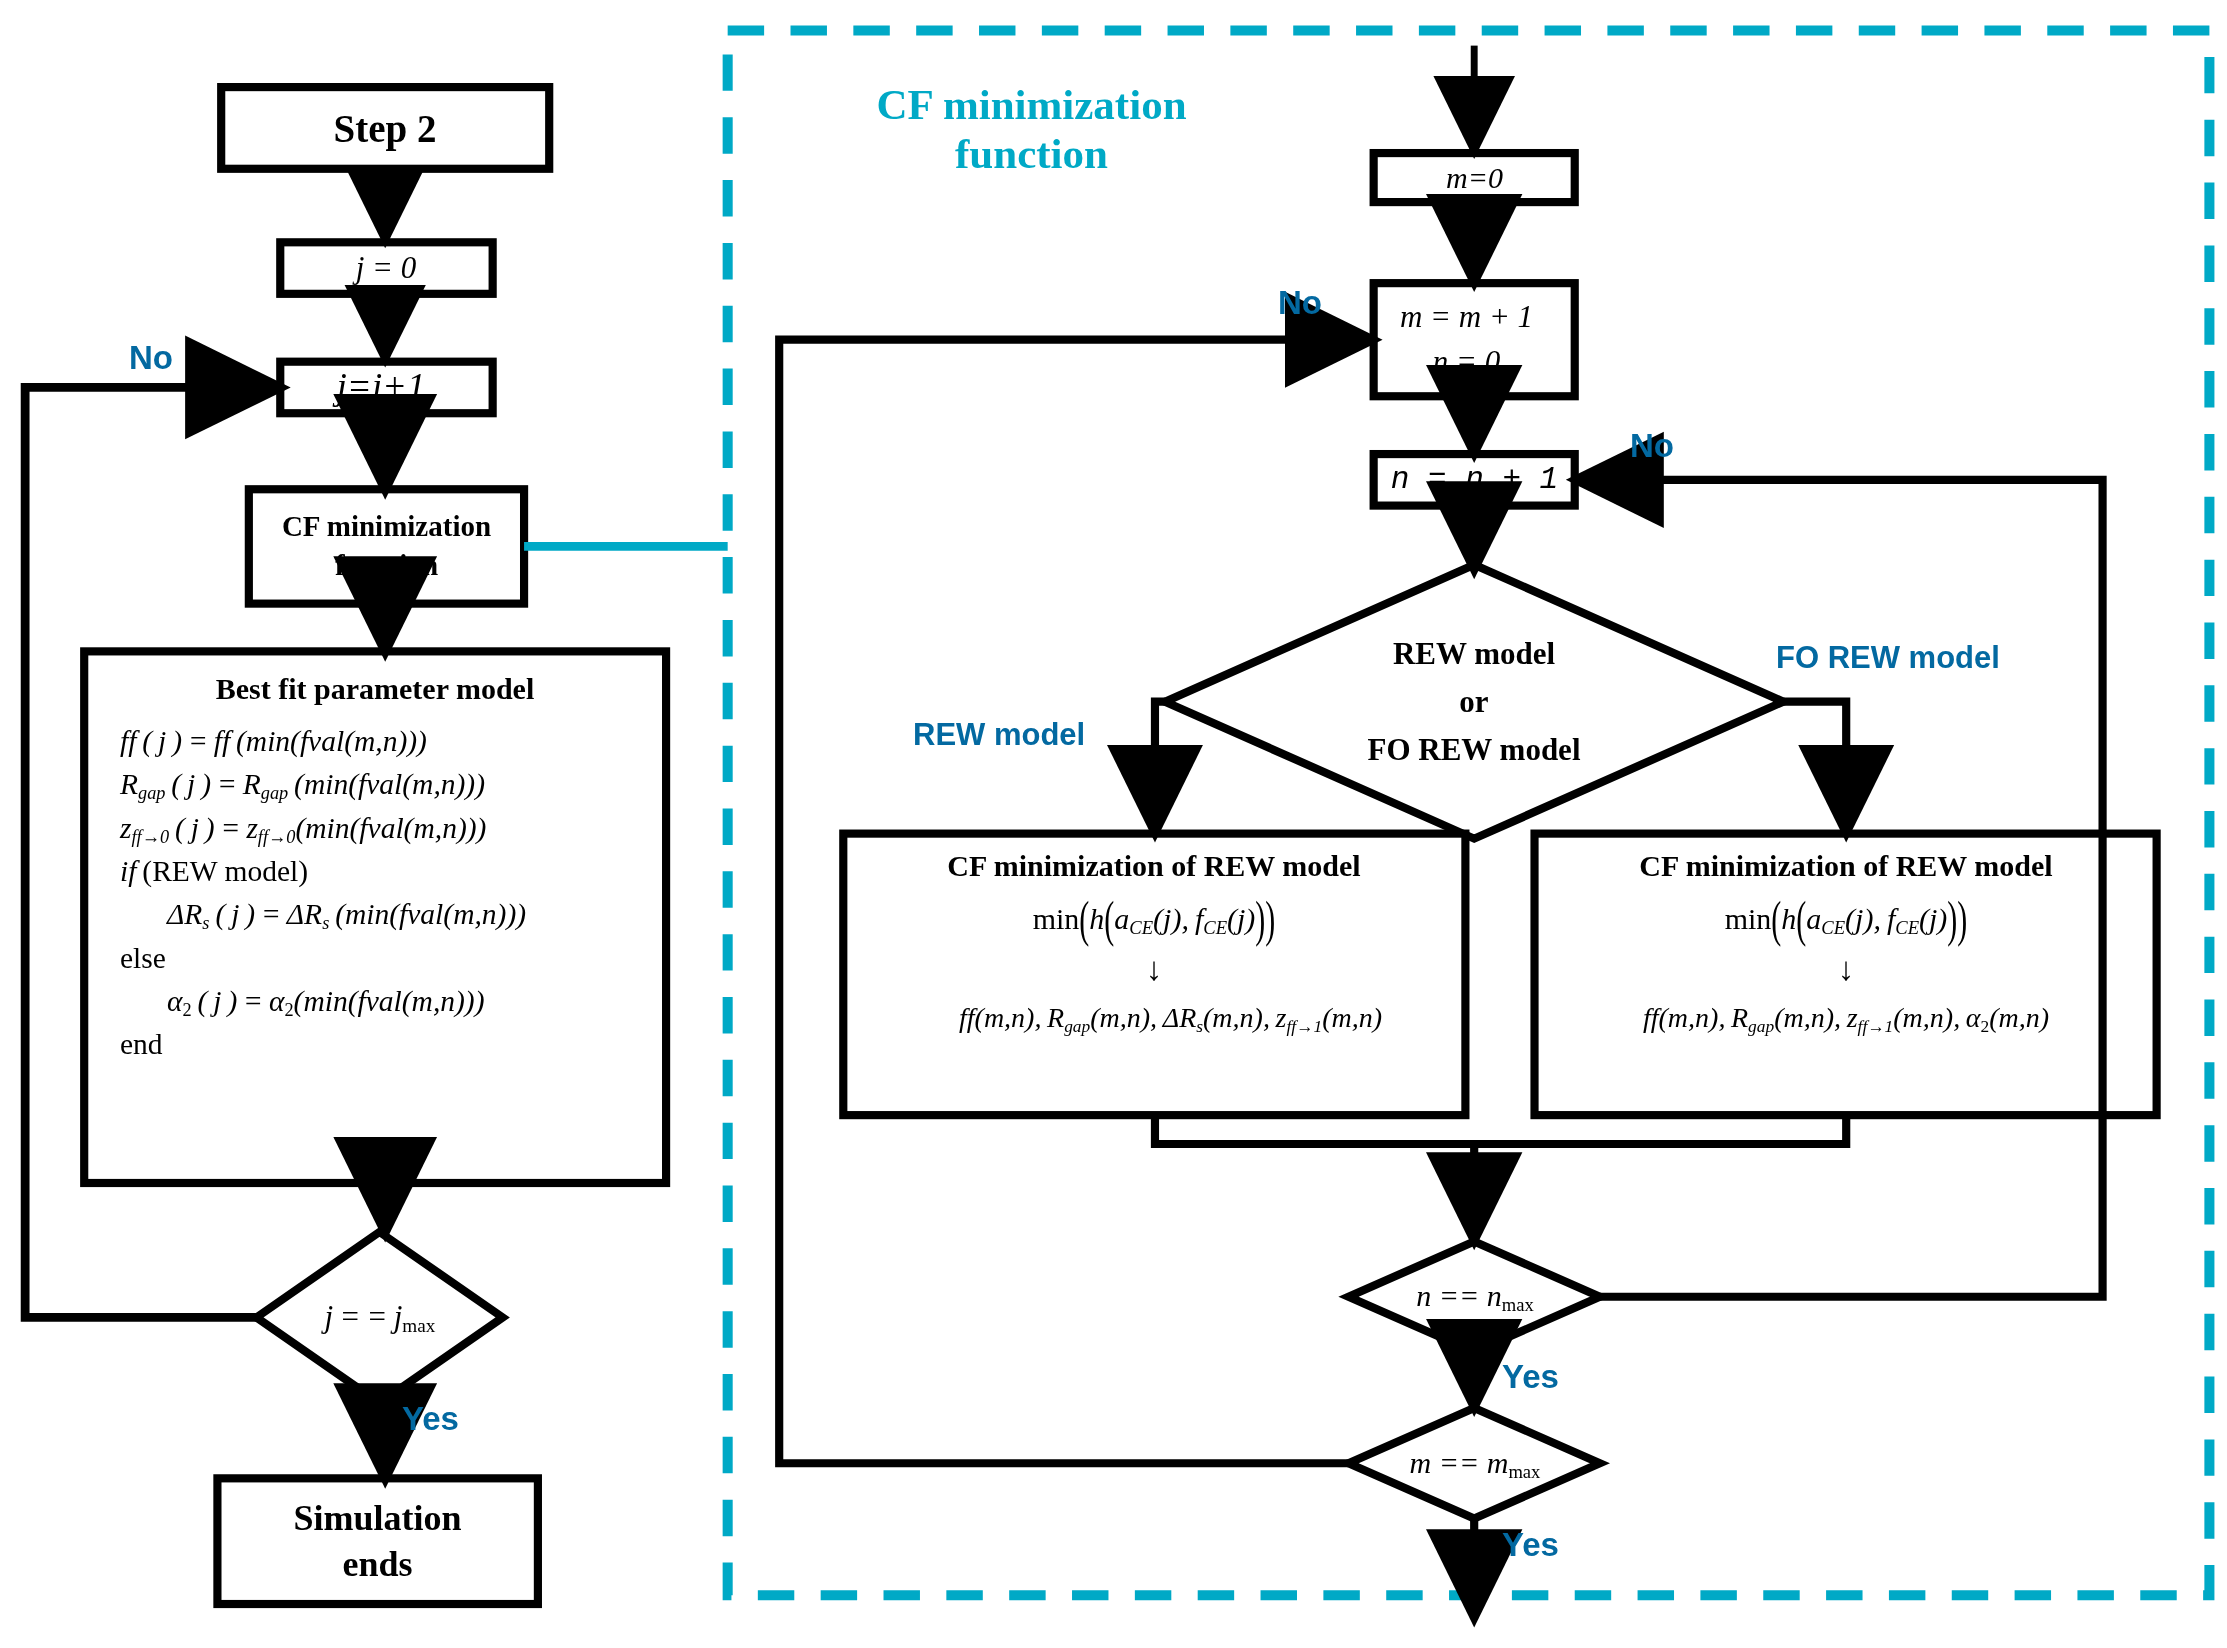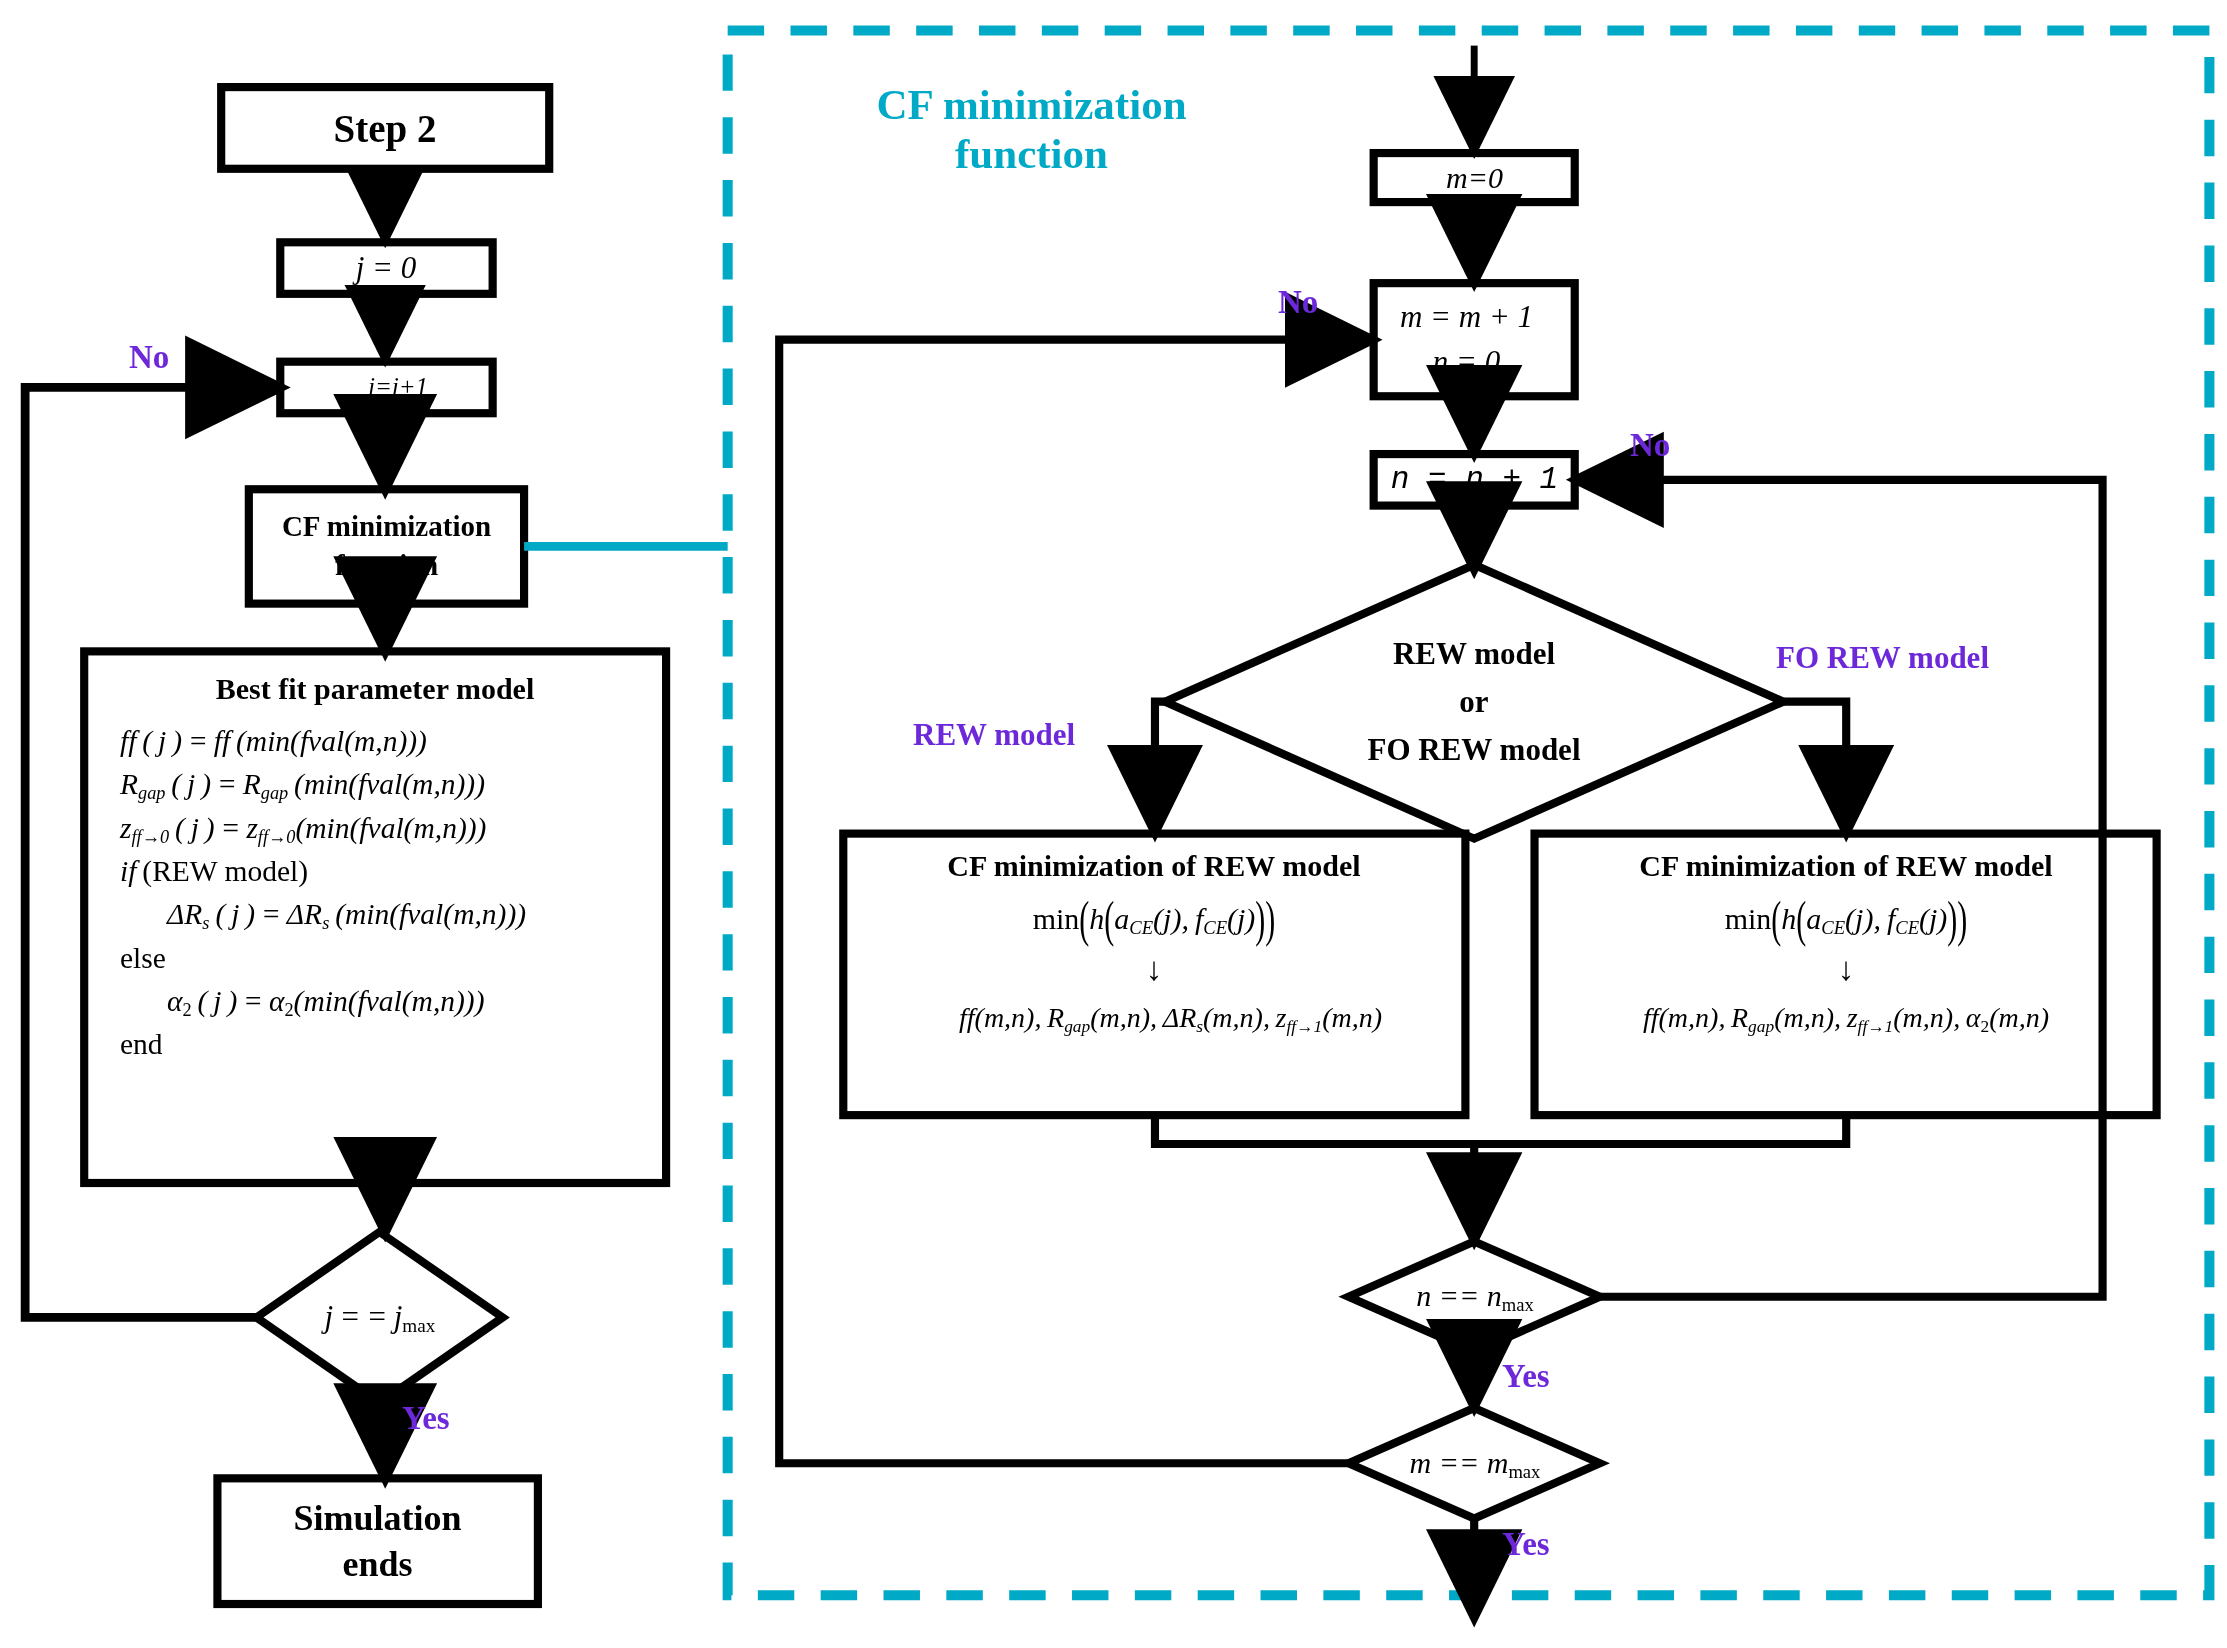--- a/index.html
+++ b/index.html
@@ -3,21 +3,21 @@
 <meta charset="utf-8">
 <style>
   html,body{margin:0;padding:0;background:#ffffff;}
   #stage{position:relative;width:2227px;height:1649px;background:#fff;
          font-family:"Liberation Serif", serif;}
   svg{position:absolute;left:0;top:0;width:2227px;height:1649px;}
   .nodetext{position:absolute;display:flex;flex-direction:column;
             align-items:center;justify-content:center;text-align:center;
             font-family:"Liberation Serif", serif;color:#000;
             pointer-events:none;}
-  .lbl{position:absolute;font-family:Liberation Serif, serif;color:#6d28d9;
+  .lbl{position:absolute;font-family:Liberation Sans, sans-serif;color:#0369a1;
        white-space:nowrap;}
   .mathline{font-style:italic;white-space:nowrap;line-height:1.45;}
   .romanblk{font-style:normal;}
   sub{font-size:0.62em;font-style:normal;vertical-align:-0.28em;}
   .itsub{font-style:italic;}
   .title-cf{position:absolute;color:#00A9C6;font-weight:bold;
             font-family:"Liberation Serif", serif;text-align:center;
             line-height:1.15;}
   .bigparen{display:inline-block;transform:scaleY(1.7);font-style:normal;}
 </style>
@@ -95,21 +95,21 @@
   </div>
 
   <div class="nodetext" style="left:221px;top:87px;width:328px;height:82px;font-size:39px;font-weight:bold;">
     <span>Step 2</span>
   </div>
 
   <div class="nodetext" style="left:280px;top:242px;width:212px;height:52px;font-size:31px;">
     <span class="mathline"><i>j</i> = 0</span>
   </div>
 
-  <div class="nodetext" style="left:292px;top:361px;width:212px;height:52px;font-size:25px;text-decoration:underline;">
+  <div class="nodetext" style="left:275px;top:361px;width:212px;height:52px;font-size:37px;text-decoration:underline;">
     <span class="mathline"><i>j</i>=<i>j</i>+1</span>
   </div>
 
   <div class="nodetext" style="left:249px;top:489px;width:275px;height:114px;font-size:29px;line-height:1.35;font-weight:bold;">
     <span>CF minimization</span>
     <span>function</span>
   </div>
 
   <div class="nodetext" style="left:84px;top:651px;width:582px;height:846;align-items:stretch;justify-content:flex-start;">
     <div style="text-align:center;font-weight:bold;font-size:30px;margin-top:21.4px;">Best fit parameter model</div>

